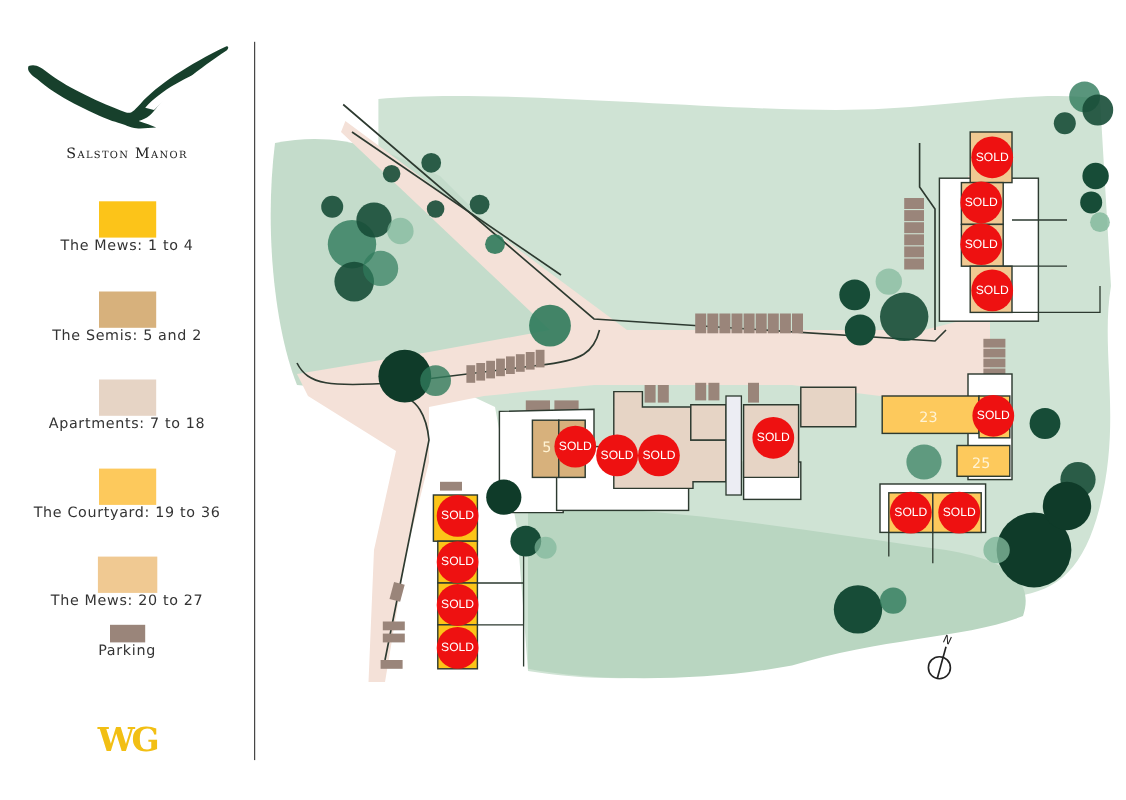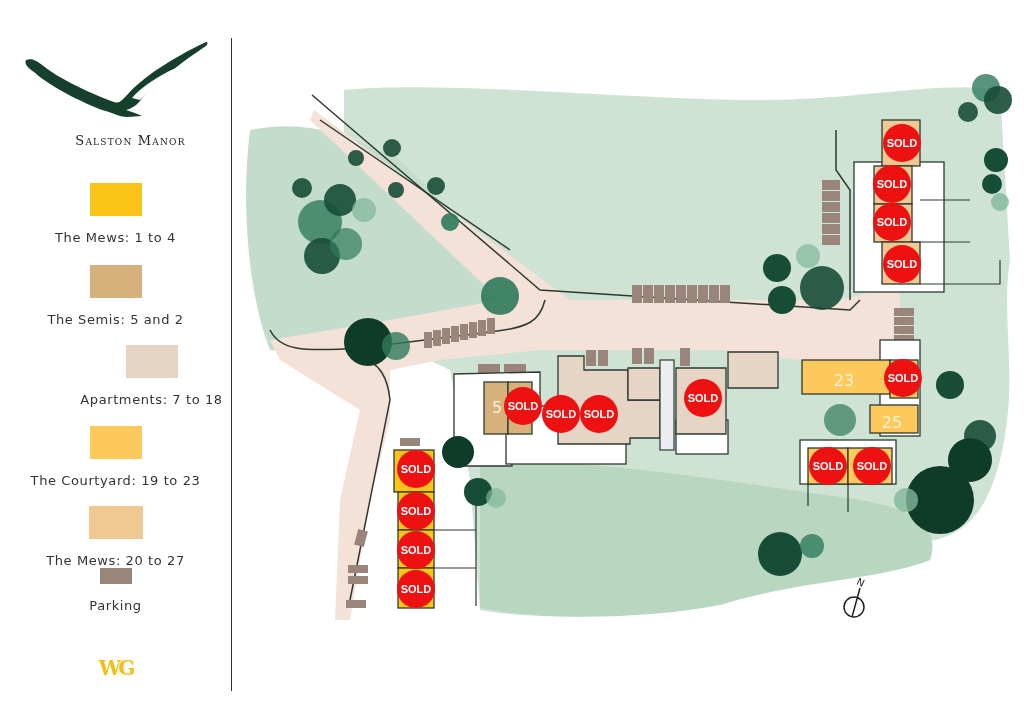--- a/index.html
+++ b/index.html
@@ -1,54 +1,54 @@
 <!DOCTYPE html>
 <html><head>
 <meta charset="utf-8">
 <style>
   html,body{margin:0;padding:0;background:#ffffff;}
   body{width:1024px;height:727px;position:relative;overflow:hidden;font-family:"Liberation Sans",sans-serif;}
   #legend{position:absolute;left:0;top:0;width:231px;height:727px;}
   #divider{position:absolute;left:231px;top:38px;width:1px;height:653px;background:#333;}
-  .brand-title{position:absolute;left:0;width:231px;top:133px;text-align:center;font-family:"DejaVu Serif",serif;font-size:13px;letter-spacing:1.2px;color:#222;font-variant:small-caps;padding-left:15px;}
+  .brand-title{position:absolute;left:0;width:231px;top:133px;text-align:center;font-family:"DejaVu Serif",serif;font-size:13px;letter-spacing:1.2px;color:#222;font-variant:small-caps;}
   .legend-item{position:absolute;left:0;width:231px;text-align:center;}
   .swatch{display:block;margin:0 auto;}
-  .legend-label{display:block;font-family:"DejaVu Sans",sans-serif;font-size:13px;color:#333;letter-spacing:0.6px;margin-top:14px;}
-  .wg-logo{position:absolute;left:0;width:231px;top:656px;text-align:center;font-family:"DejaVu Serif",serif;font-weight:bold;font-size:20px;color:#f2bf14;letter-spacing:-3px;}
+  .legend-label{display:block;font-family:"DejaVu Sans",sans-serif;font-size:13px;color:#333;letter-spacing:0.6px;margin-top:0;}
+  .wg-logo{position:absolute;left:0;width:231px;top:656px;text-align:center;font-family:"DejaVu Serif",serif;font-weight:bold;font-size:30px;color:#f2bf14;letter-spacing:-3px;}
   #map{position:absolute;left:240px;top:60px;width:784px;height:600px;}
   #map svg{position:absolute;left:0;top:0;}
-  .sold-badge{position:absolute;width:38px;height:38px;border-radius:50%;background:#ee1111;color:#fff;font-family:"Liberation Sans",sans-serif;font-weight:bold;font-size:11px;display:flex;align-items:center;justify-content:center;transform:translate(-50%,-50%);}
-  .plot-number{position:absolute;color:#fff3d4;font-family:"DejaVu Sans",sans-serif;font-size:16px;transform:translate(-50%,-50%);}
+  .sold-badge{position:absolute;width:38px;height:38px;border-radius:50%;background:#ee1111;color:#fff;font-family:"Liberation Sans",sans-serif;font-weight:normal;font-size:11px;display:flex;align-items:center;justify-content:center;transform:translate(-50%,-50%);}
+  .plot-number{position:absolute;color:#fff3d4;font-family:"DejaVu Sans",sans-serif;font-size:13px;transform:translate(-50%,-50%);}
   .compass-label{position:absolute;font-family:"DejaVu Sans",sans-serif;font-size:10px;color:#222;transform:rotate(25deg);}
 </style>
 </head>
 <body>
 
 <div id="legend">
   <svg width="190" height="90" viewBox="0 0 190 90" style="position:absolute;left:22px;top:38px;">
     <path d="M4 22 C10 20 14 22 24 30 C40 42 70 56 92 64 C98 66 100 62 106 56 C120 40 150 20 184 4 C186 4 186 6 184 8 C160 24 134 44 122 58 C116 66 112 70 104 72 C110 74 116 76 120 78 C112 78 106 80 98 78 C92 76 88 74 80 72 C60 64 30 50 12 34 C6 30 2 26 4 22 Z" fill="#17402c"></path>
     <path d="M110 60 C124 44 150 30 170 24 C152 34 132 48 118 62 Z" fill="#ffffff"></path>
   </svg>
   <div class="brand-title">Salston Manor</div>
 
   <div class="legend-item" style="top:183px;">
     <span class="swatch" style="width:52px;height:33px;background:#fcc419;"></span>
     <span class="legend-label">The Mews: 1 to 4</span>
   </div>
   <div class="legend-item" style="top:265px;">
     <span class="swatch" style="width:52px;height:33px;background:#d7b17c;"></span>
     <span class="legend-label">The Semis: 5 and 2</span>
   </div>
-  <div class="legend-item" style="top:345px;padding-left:36px;">
+  <div class="legend-item" style="top:345px;">
     <span class="swatch" style="width:52px;height:33px;background:#e6d4c5;"></span>
     <span class="legend-label">Apartments: 7 to 18</span>
   </div>
   <div class="legend-item" style="top:426px;">
     <span class="swatch" style="width:52px;height:33px;background:#fdc95c;"></span>
-    <span class="legend-label">The Courtyard: 19 to 23</span>
+    <span class="legend-label">The Courtyard: 19 to 36</span>
   </div>
   <div class="legend-item" style="top:506px;">
     <span class="swatch" style="width:54px;height:33px;background:#f0c992;"></span>
     <span class="legend-label">The Mews: 20 to 27</span>
   </div>
   <div class="legend-item" style="top:568px;text-align:center;">
     <span class="swatch" style="width:32px;height:16px;background:#9a857a;"></span>
     <span class="legend-label">Parking</span>
   </div>
   <div class="wg-logo">WG</div>

